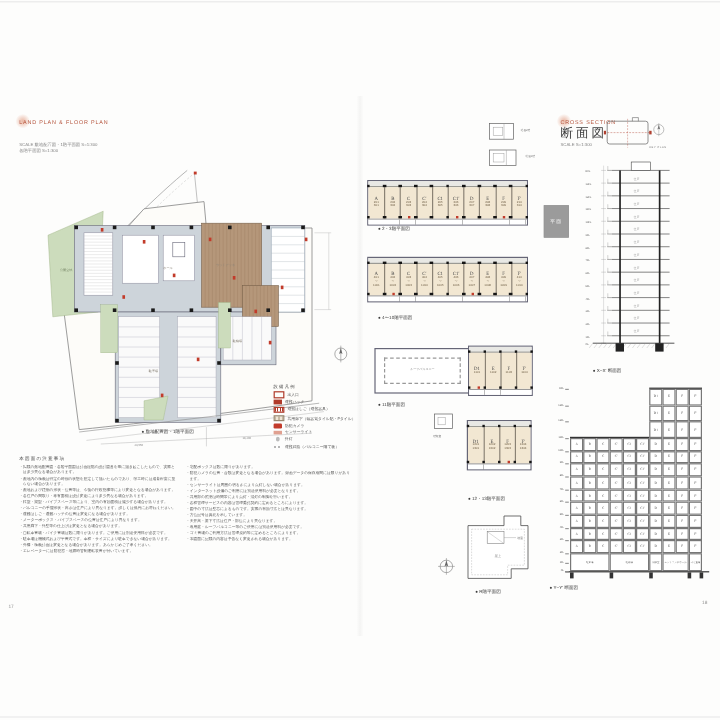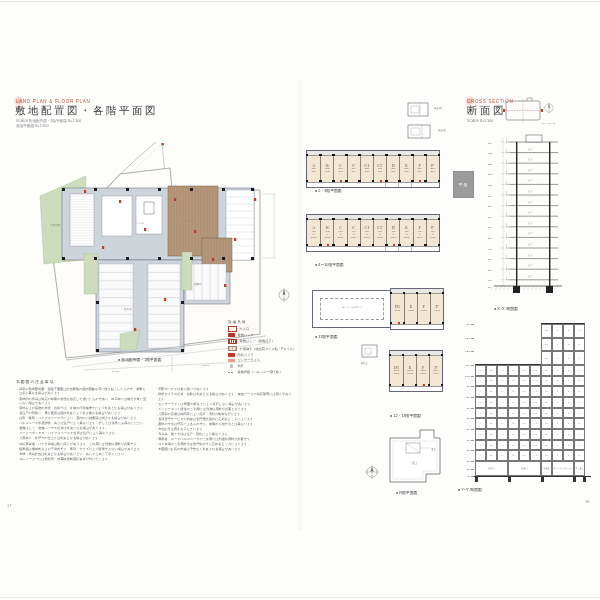--- a/index.html
+++ b/index.html
@@ -61,21 +61,20 @@
 </head>
 <body>
 
 <div id="page">
   <div class="edge" style="top:1px"></div>
   <div class="edge" style="top:597px"></div>
   <div class="fold"></div>
 
   <div class="blob" style="left:13px;top:95px"></div>
   <div class="abs eyebrow" style="left:16px;top:99px">LAND PLAN &amp; FLOOR PLAN</div>
-  <div class="abs jtitle" style="left:15px;top:104px">敷地配置図・各階平面図</div>
   <div class="abs scale" style="left:16px;top:119px">SCALE 敷地配置図・1階平面図 S=1:300
 各階平面図 S=1:300</div>
 
   <svg class="abs" id="site-svg" style="left:24px;top:138px" width="268" height="238" viewBox="0 0 268 238">
       <path d="M132,4 C110,22 70,60 40,98 L28,112" fill="none" stroke="#999" stroke-width="0.6"></path>
       <path d="M136,8 C114,26 76,63 46,101" fill="none" stroke="#c5c5c5" stroke-width="0.4" stroke-dasharray="2 1.4"></path>
       <line x1="138" y1="6" x2="143" y2="56" stroke="#999" stroke-width="0.5"></line>
       <rect x="137.5" y="5" width="2.4" height="2.4" fill="#c23b2a"></rect>
       <path d="M28,112 L96,36 L146,30 L148,52 L236,52 L236,196 C170,206 100,214 42,220 Z" fill="#fdfcf9" stroke="#8a8a8a" stroke-width="0.7"></path>
       <polygon points="16,58 62,38 58,122 20,126" fill="#ccdcbc" stroke="#9ab07f" stroke-width="0.35"></polygon>

